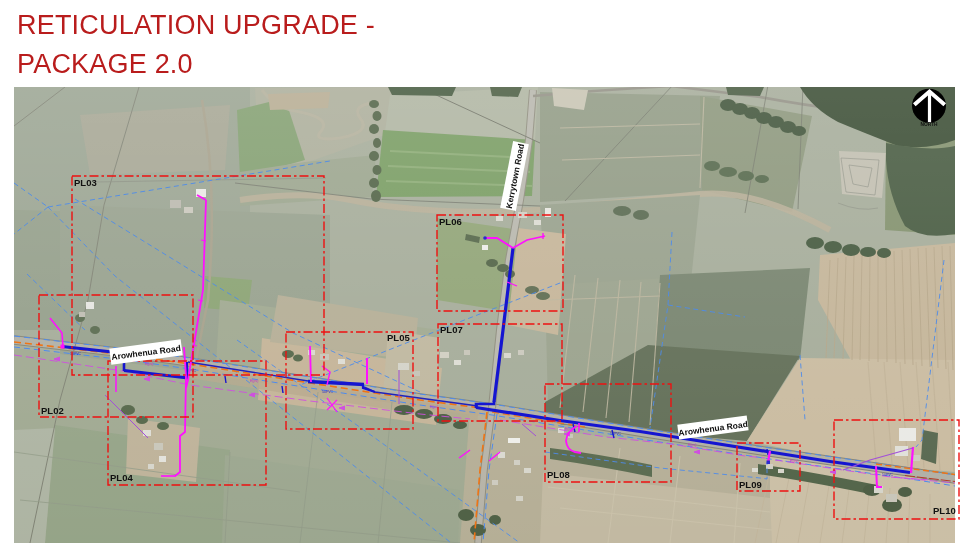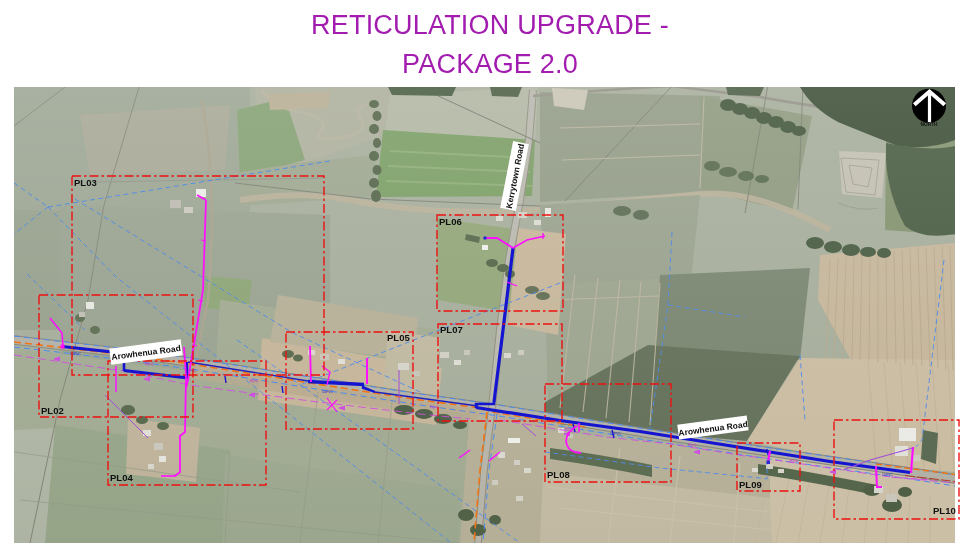--- a/index.html
+++ b/index.html
@@ -1,17 +1,17 @@
 <!DOCTYPE html>
 <html><head>
 <meta charset="utf-8">
 <style>
 html,body{margin:0;padding:0}
 body{width:964px;height:543px;background:#ffffff;font-family:"Liberation Sans",sans-serif;overflow:hidden;position:relative}
-#title{position:absolute;top:6px;left:17px;width:946px;text-align:center;font-size:27px;line-height:38.5px;color:#a21caf;letter-spacing:0.2px}
+#title{position:absolute;top:6px;left:17px;width:946px;text-align:left;font-size:27px;line-height:38.5px;color:#b91c1c;letter-spacing:0.2px}
 svg{position:absolute;top:0;left:0}
 </style>
 </head>
 <body>
 
 <div id="title">RETICULATION UPGRADE -<br>PACKAGE 2.0</div>
 <svg width="964" height="543" viewBox="0 0 964 543">
 <defs>
 <clipPath id="ph">
         <rect x="14" y="87" width="941" height="456"></rect>

